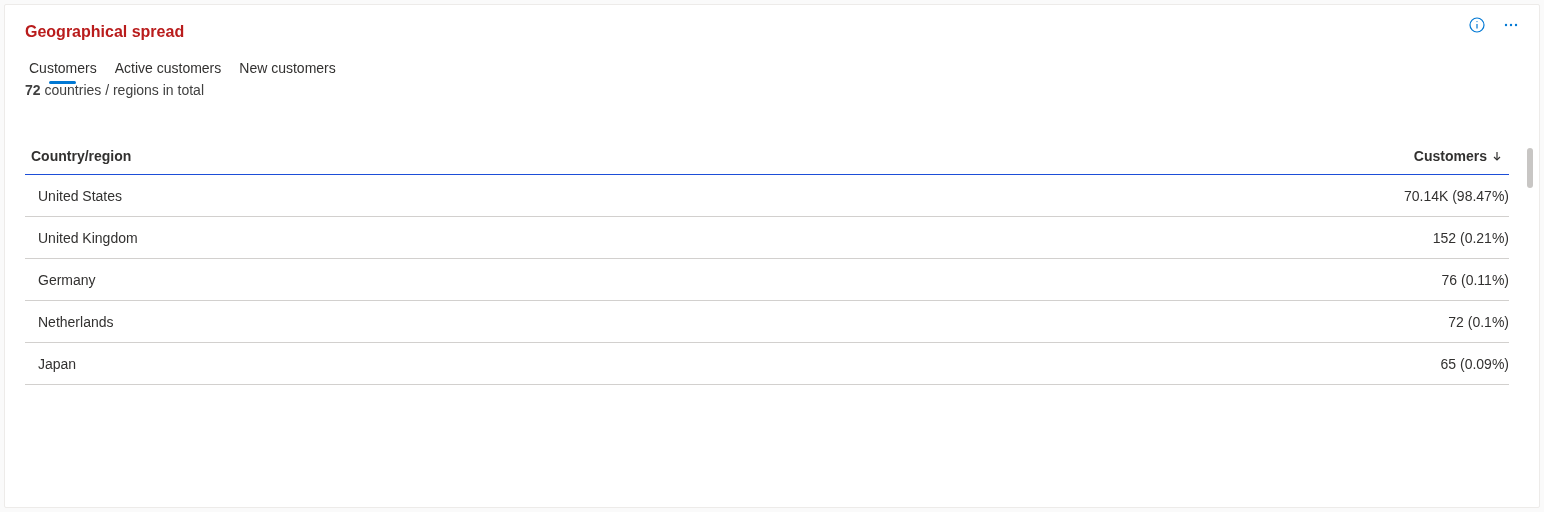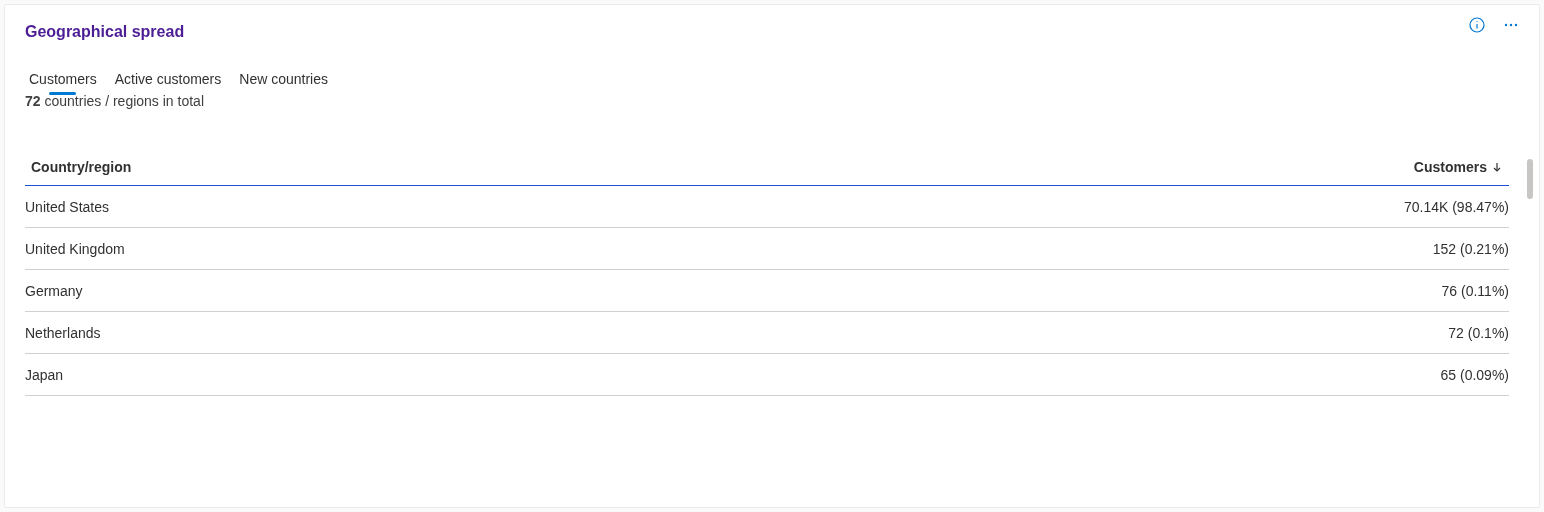--- a/index.html
+++ b/index.html
@@ -24,22 +24,22 @@
       position: relative;
     }
     .card-header {
       display: flex;
       justify-content: space-between;
       align-items: flex-start;
     }
     .card-title {
       font-size: 16px;
       font-weight: 600;
-      color: #4c1d95;
-      margin-bottom: 22px;
+      color: #b91c1c;
+      margin-bottom: 11px;
     }
     .card-actions {
       display: flex;
       gap: 14px;
       align-items: center;
       position: absolute;
       right: 18px;
       top: 10px;
     }
     .icon-btn {
@@ -141,20 +141,21 @@
       display: flex;
       justify-content: space-between;
       align-items: center;
       height: 42px;
       border-bottom: 1px solid #d2d0ce;
       padding: 0 0 0 0;
     }
     .cell-left {
       font-size: 14px;
       color: #323130;
+      margin-left: 13px;
     }
     .cell-right {
       font-size: 14px;
       color: #323130;
     }
     .scrollbar-track {
       position: absolute;
       right: -14px;
       top: 0;
       width: 8px;
@@ -190,21 +191,21 @@
           <circle cx="8" cy="8" r="1.2"></circle>
           <circle cx="13" cy="8" r="1.2"></circle>
         </svg>
       </div>
     </div>
   </div>
 
   <div class="tabs">
     <div class="tab active">Customers</div>
     <div class="tab">Active customers</div>
-    <div class="tab">New countries</div>
+    <div class="tab">New customers</div>
   </div>
 
   <div class="summary-line">
     <span class="bold">72</span><span> countries / regions in total</span>
   </div>
 
 
   <div class="table-wrap">
     <div class="table-header">
       <div class="col-left">Country/region</div>

